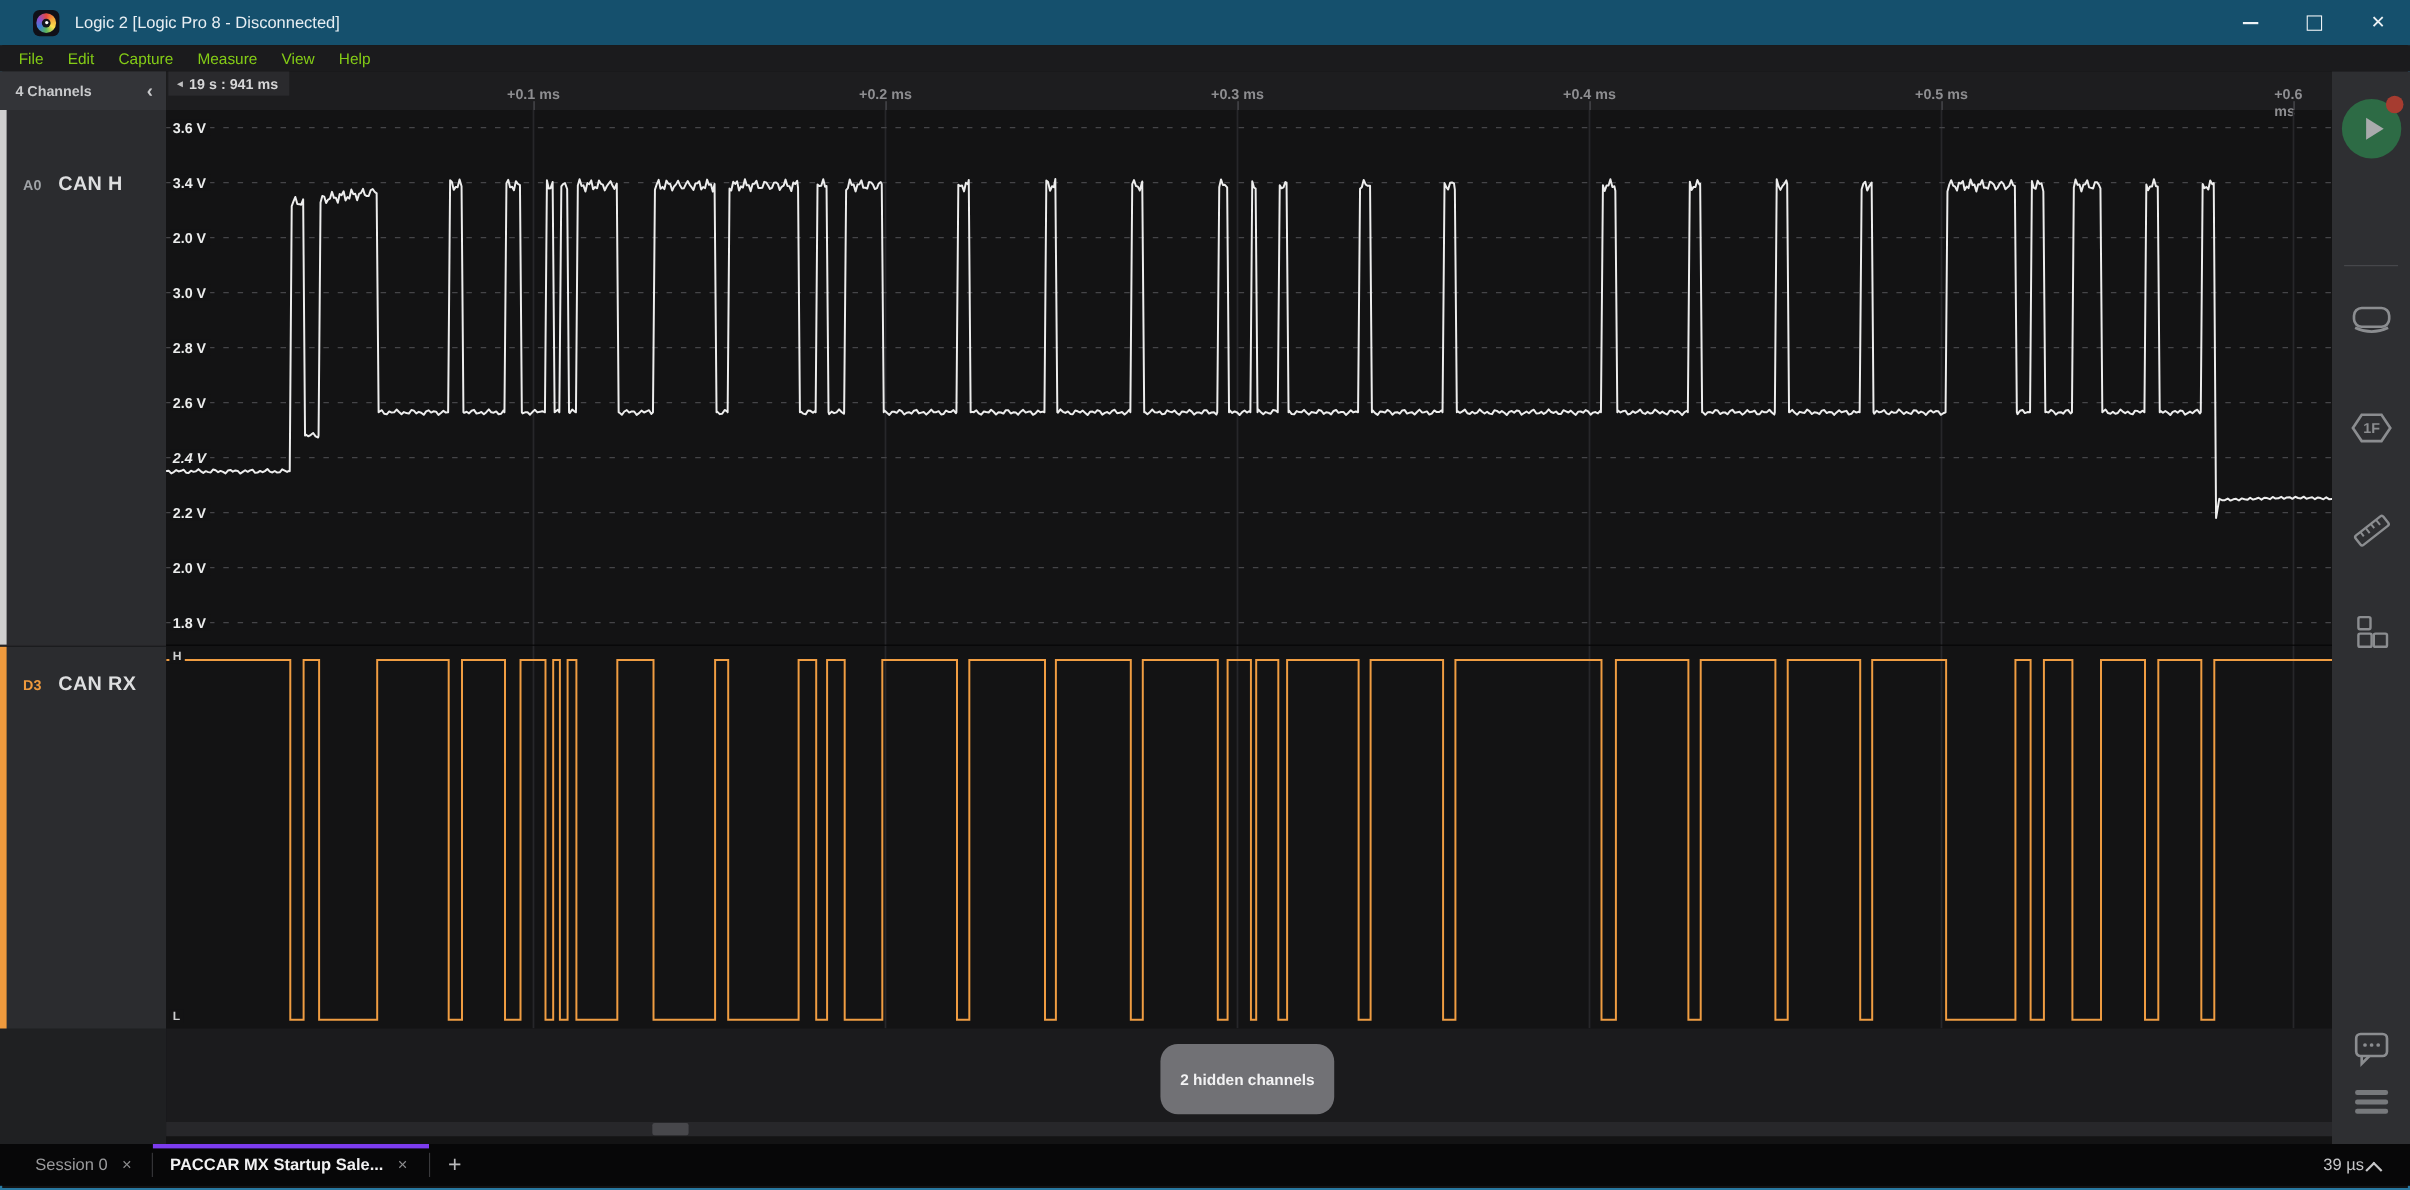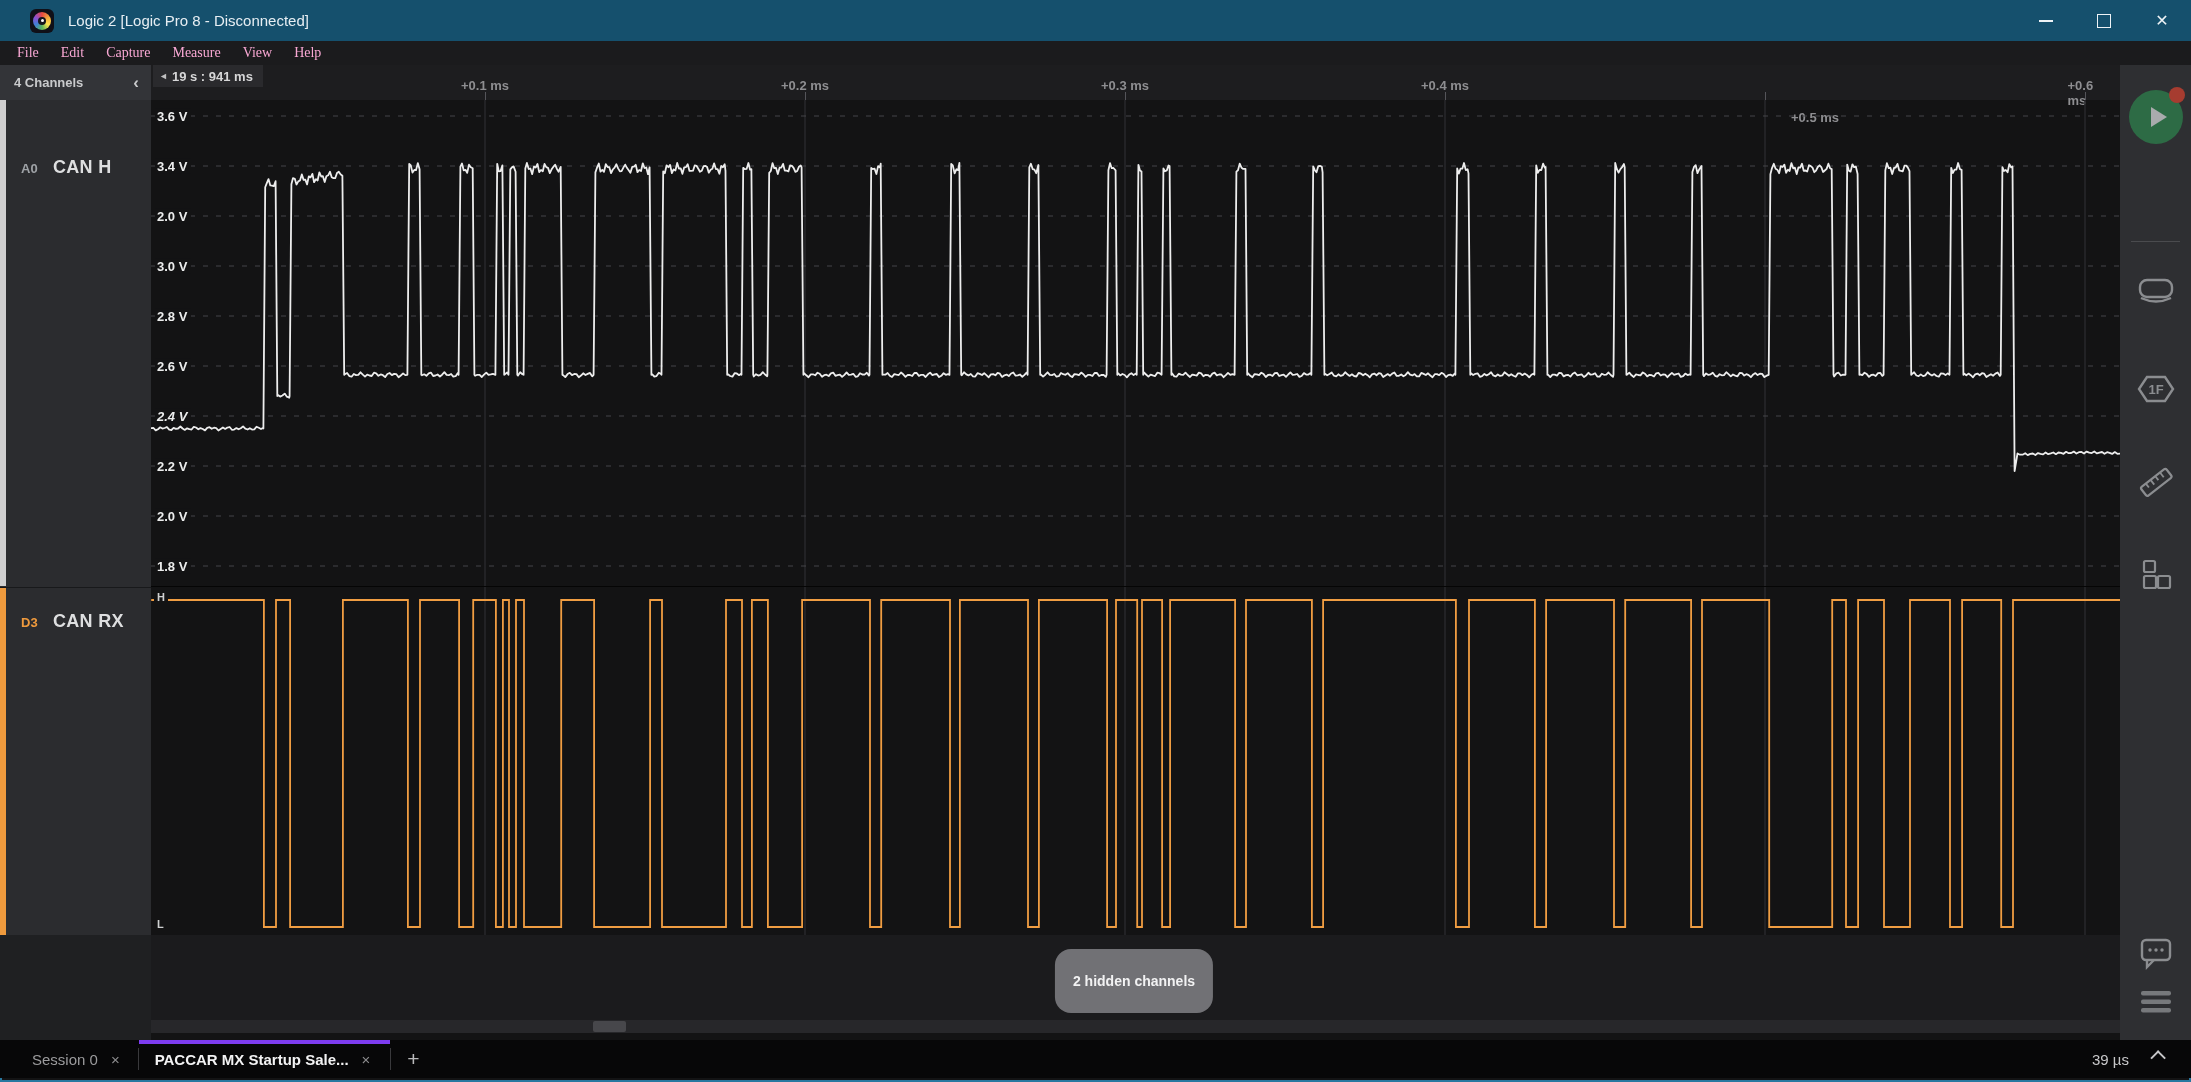--- a/index.html
+++ b/index.html
@@ -24,21 +24,21 @@
   .win-title{margin-left:14px;font-size:15px;color:#e7eef3;}
   .win-controls{margin-left:auto;display:flex;height:100%;}
   .win-btn{width:58px;height:100%;display:flex;align-items:center;justify-content:center;color:#eef3f6;}
   .min-glyph{width:14px;height:2px;background:#eef3f6;}
   .max-glyph{width:12px;height:12px;border:1.6px solid #eef3f6;}
   .close-glyph{font-size:16px;line-height:1;}
 
   
   .menubar{position:absolute;left:0;top:41px;width:2191px;height:24px;background:#1b1b1d;
     display:flex;align-items:center;padding-left:6px;box-sizing:border-box;}
-  .menu-item{padding:0 11px;font-size:14px;color:#f9a8d4;font-family:Liberation Serif, serif;}
+  .menu-item{padding:0 11px;font-size:14px;color:#84cc16;}
 
   
   .left-sidebar{position:absolute;left:0;top:65px;width:151px;height:975px;background:#2b2c2f;}
   .sb-header{position:absolute;left:0;top:0;width:151px;height:35px;background:#333438;
     display:flex;align-items:center;}
   .sb-header .hdr-label{margin-left:14px;font-size:13px;font-weight:bold;color:#c9cacc;}
   .sb-header .collapse{margin-left:auto;margin-right:12px;font-size:17px;font-weight:bold;color:#c9cacc;}
   .channel-row{position:absolute;left:0;width:151px;background:#2b2c2f;}
   .chan-accent{position:absolute;left:0;top:0;width:6px;height:100%;}
   .chan-id{position:absolute;left:21px;font-size:13px;font-weight:bold;}
@@ -83,21 +83,21 @@
   .tab{display:flex;align-items:center;height:100%;position:relative;}
   .tab .tab-label{font-size:15px;}
   .tab .tab-close{margin-left:13px;font-size:15px;color:#8d8d8f;}
   .tab-session{padding:0 18px 0 32px;}
   .tab-session .tab-label{color:#9b9b9d;}
   .tab-sep{width:1px;height:22px;background:#39393c;}
   .tab-active{padding:0 20px 0 16px;}
   .tab-active .tab-label{color:#f2f2f3;font-weight:bold;}
   .tab-accent{position:absolute;left:0;top:0;width:100%;height:4px;background:var(--tab-accent,#7d3cf0);}
   .tab-add{margin-left:16px;font-size:21px;color:#b9b9bb;}
-  .timescale{margin-left:auto;margin-right:26px;display:flex;align-items:flex-start;gap:25px;}
+  .timescale{margin-left:auto;margin-right:26px;display:flex;align-items:flex-end;gap:5px;}
   .timescale .ts-label{font-size:15px;color:#c7c7c9;}
   .chev-up{width:9px;height:9px;border-left:2px solid #c7c7c9;border-top:2px solid #c7c7c9;
     transform:rotate(45deg) translateY(2px);}
 </style>
 </head>
 <body>
 
 <div class="stage" style="--titlebar: #15506d; --window-border: #2878a0; --tab-accent: #7d3cf0; --record-green: #2d6b45; --badge-red: #a63c30;">
 
   <div class="titlebar">
@@ -157,21 +157,21 @@
     </div>
 
   <span class="time-label" style="left: 334px;">+0.1 ms</span>
       <div class="ruler-tick" style="left: 334px;"></div>
       <span class="time-label" style="left: 654px;">+0.2 ms</span>
       <div class="ruler-tick" style="left: 654px;"></div>
       <span class="time-label" style="left: 974px;">+0.3 ms</span>
       <div class="ruler-tick" style="left: 974px;"></div>
       <span class="time-label" style="left: 1294px;">+0.4 ms</span>
       <div class="ruler-tick" style="left: 1294px;"></div>
-      <span class="time-label" style="left: 1664px; margin-top: 32px;">+0.5 ms</span>
+      <span class="time-label" style="left: 1614px;">+0.5 ms</span>
       <div class="ruler-tick" style="left: 1614px;"></div>
       <span class="time-label" style="left: 1934px;">+0.6 ms</span>
       <div class="ruler-tick" style="left: 1934px;"></div>
     </div>
 
   <svg id="analog-svg" class="canvas" style="top:100px;" width="1969" height="487">
       <line x1="334" y1="0" x2="334" y2="487" stroke="#27272a" stroke-width="1.6"></line>
       <line x1="654" y1="0" x2="654" y2="487" stroke="#27272a" stroke-width="1.6"></line>
       <line x1="974" y1="0" x2="974" y2="487" stroke="#27272a" stroke-width="1.6"></line>
       <line x1="1294" y1="0" x2="1294" y2="487" stroke="#27272a" stroke-width="1.6"></line>

